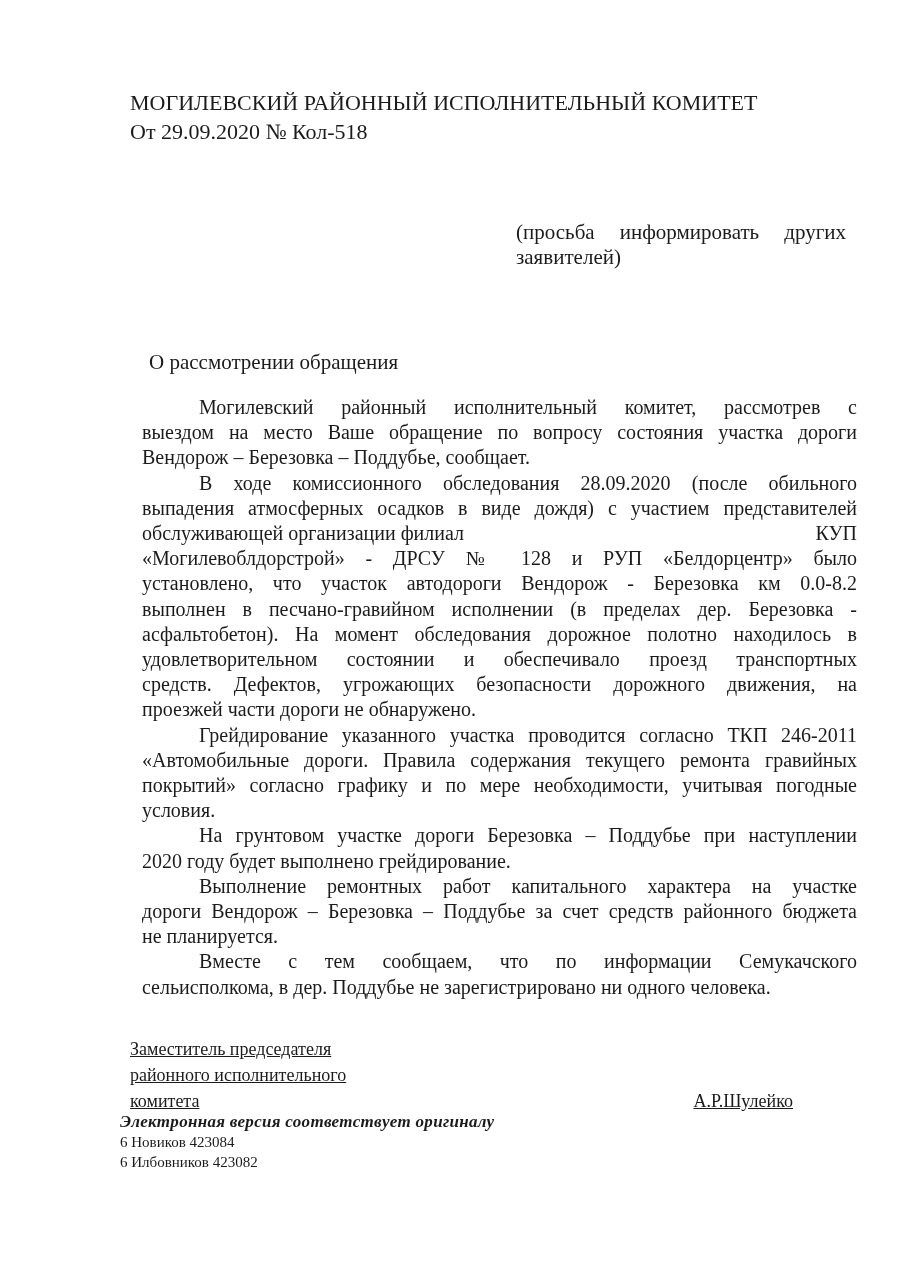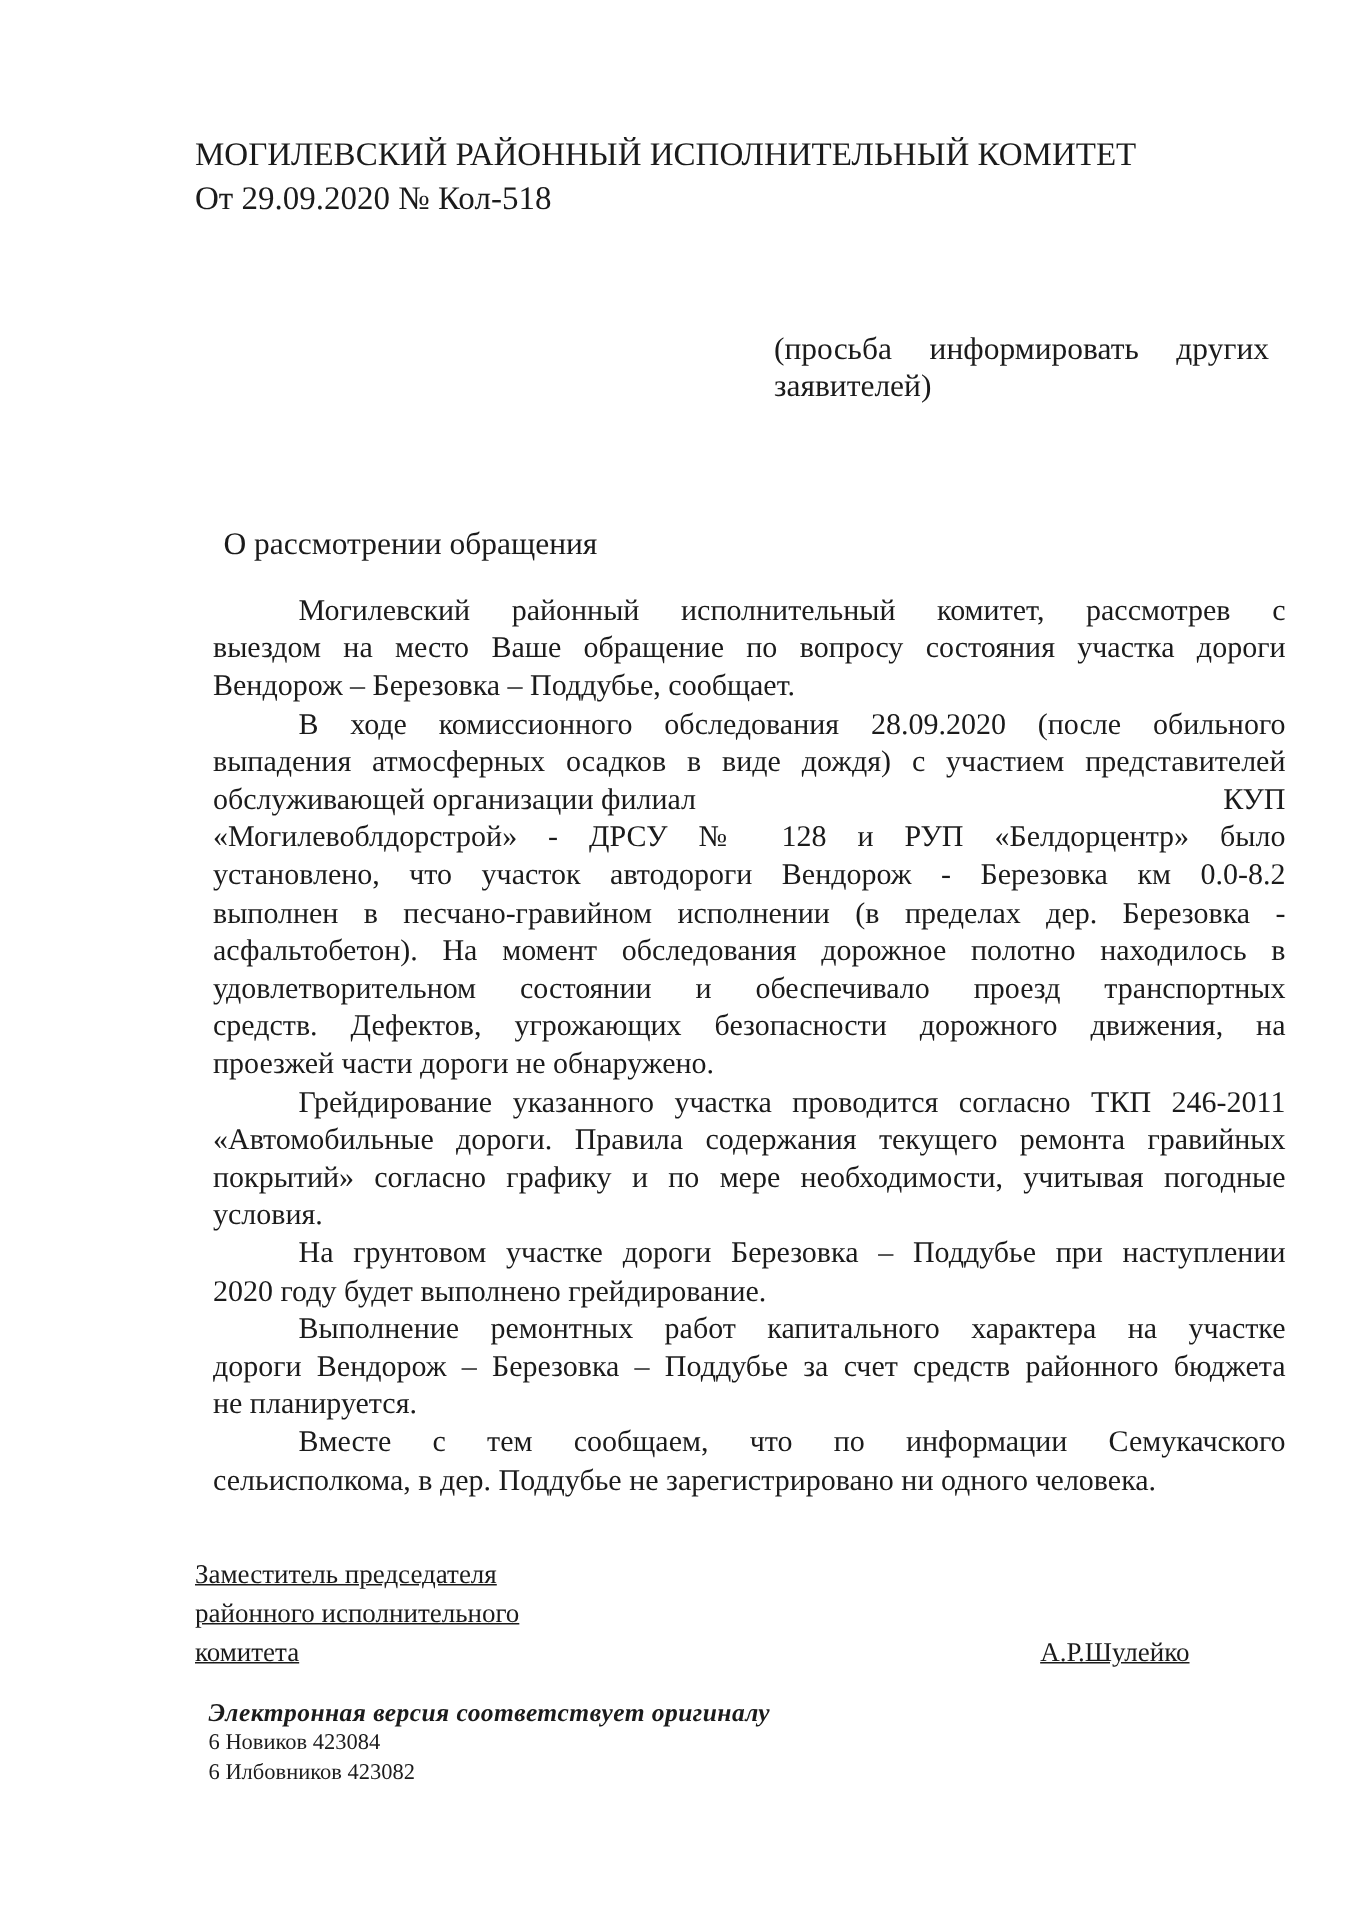--- a/index.html
+++ b/index.html
@@ -83,24 +83,23 @@
   }
   .sig-row {
     display: flex;
     justify-content: space-between;
     padding-right: 52px;
   }
 
   
   .footer {
     position: absolute;
-    left: 139px;
+    left: 120px;
     top: 1110px;
     width: 715px;
-    margin-top: 20px;
   }
   .ev-note {
     font-size: 17px;
     font-weight: bold;
     font-style: italic;
     line-height: 23px;
     letter-spacing: 0.3px;
   }
   .contact {
     font-size: 15px;

